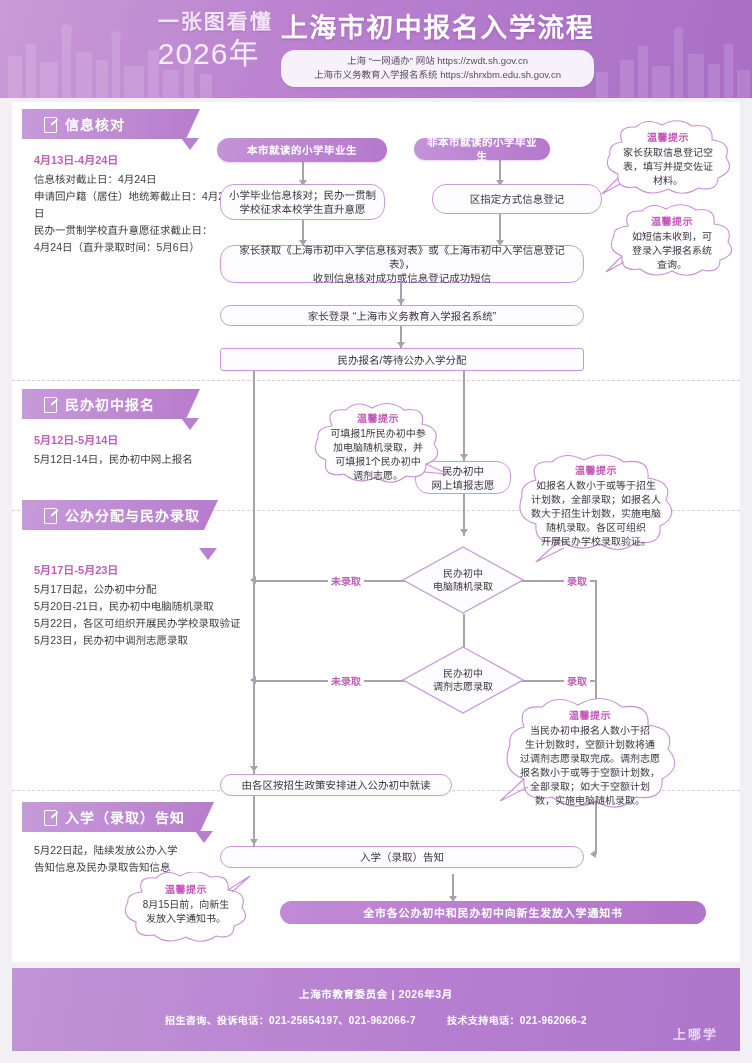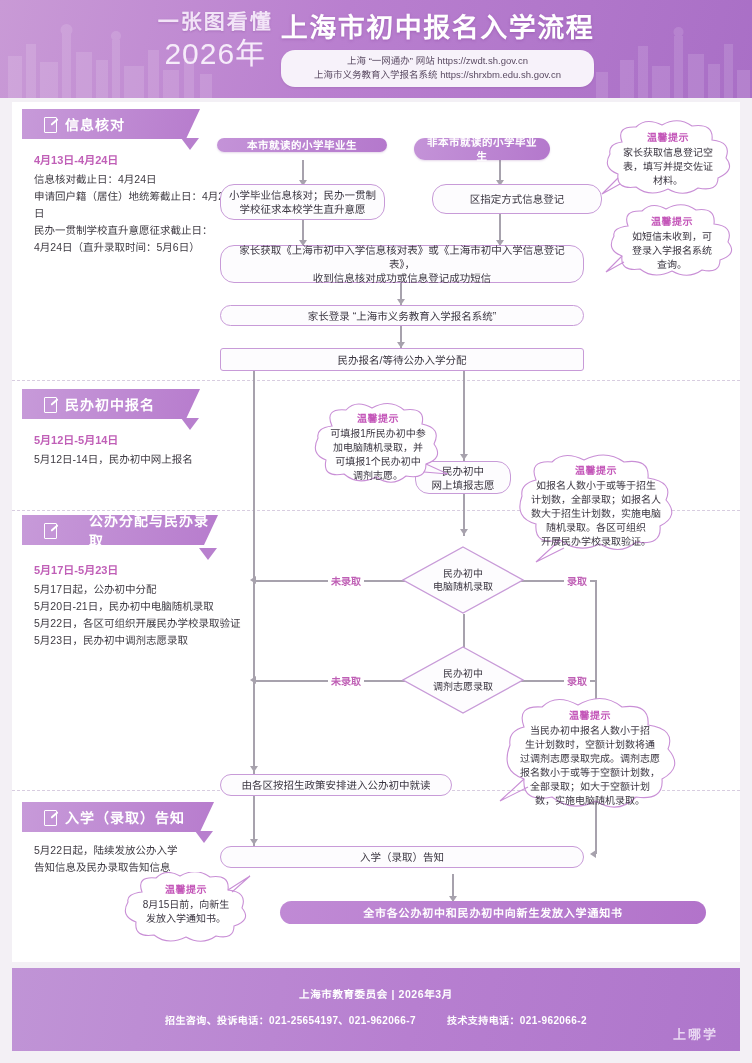--- a/index.html
+++ b/index.html
@@ -24,21 +24,21 @@
   }
   .skyline {
     position: absolute; left: 0; bottom: 0; width: 752px; height: 98px;
     opacity: .45;
   }
   .hdr-inner {
     position: absolute; left: 0; top: 0; width: 752px; height: 98px;
     display: flex; align-items: flex-start; justify-content: center;
     padding-top: 9px;
   }
-  .hdr-left { text-align: center; margin-right: 8px; }
+  .hdr-left { text-align: left; margin-right: 8px; }
   .hdr-sub1 {
     font-size: 21px; color: #f2e4f7; font-weight: 700; letter-spacing: 2px;
     line-height: 26px; text-shadow: 0 1px 2px rgba(120,60,140,.3);
   }
   .hdr-year {
     font-size: 30px; color: #f6ecfa; font-weight: 400; letter-spacing: 1px;
     line-height: 34px; margin-top: 2px;
   }
   .hdr-right { padding-top: 2px; }
   .hdr-title {
@@ -258,21 +258,21 @@
       <span>信息核对</span>
     </div>
     <div class="sect-tail" style="left:169px; top:36px;"></div>
 
     <div class="sect" style="left:10px; top:287px; width:178px;">
       <span class="doc-ic"></span>
       <span>民办初中报名</span>
     </div>
     <div class="sect-tail" style="left:169px; top:316px;"></div>
 
-    <div class="sect" style="left:10px; top:413px; width:196px;gap:24px;">
+    <div class="sect" style="left:10px; top:398px; width:196px;">
       <span class="doc-ic"></span>
       <span>公办分配与民办录取</span>
     </div>
     <div class="sect-tail" style="left:187px; top:446px;"></div>
 
     <div class="sect" style="left:10px; top:700px; width:192px;">
       <span class="doc-ic"></span>
       <span>入学（录取）告知</span>
     </div>
     <div class="sect-tail" style="left:183px; top:729px;"></div>
@@ -345,21 +345,21 @@
     <div class="ln h" style="left:496px; top:578px; width:88px;"></div>
 
     <div class="ln v" style="left:241px; top:694px; height:50px;"></div>
     <div class="arw" style="left:237.5px; top:737px;"></div>
 
     <div class="arw left" style="left:578px; top:748px;"></div>
 
     <div class="ln v" style="left:440px; top:772px; height:27px;"></div>
     <div class="arw" style="left:436.5px; top:794px;"></div>
 
-    <div class="node pill-solid" style="left:205px; top:36px; width:170px; height:14px;">本市就读的小学毕业生</div>
+    <div class="node pill-solid" style="left:205px; top:36px; width:170px; height:24px;">本市就读的小学毕业生</div>
 
     <div class="node pill-solid" style="left:402px; top:36px; width:136px; height:22px;">非本市就读的小学毕业生</div>
 
     <div class="node" style="left:208px; top:82px; width:165px; height:36px; flex-direction:column;">
       <span>小学毕业信息核对；民办一贯制</span>
       <span>学校征求本校学生直升意愿</span>
     </div>
 
     <div class="node" style="left:420px; top:82px; width:170px; height:30px;">区指定方式信息登记</div>
 

